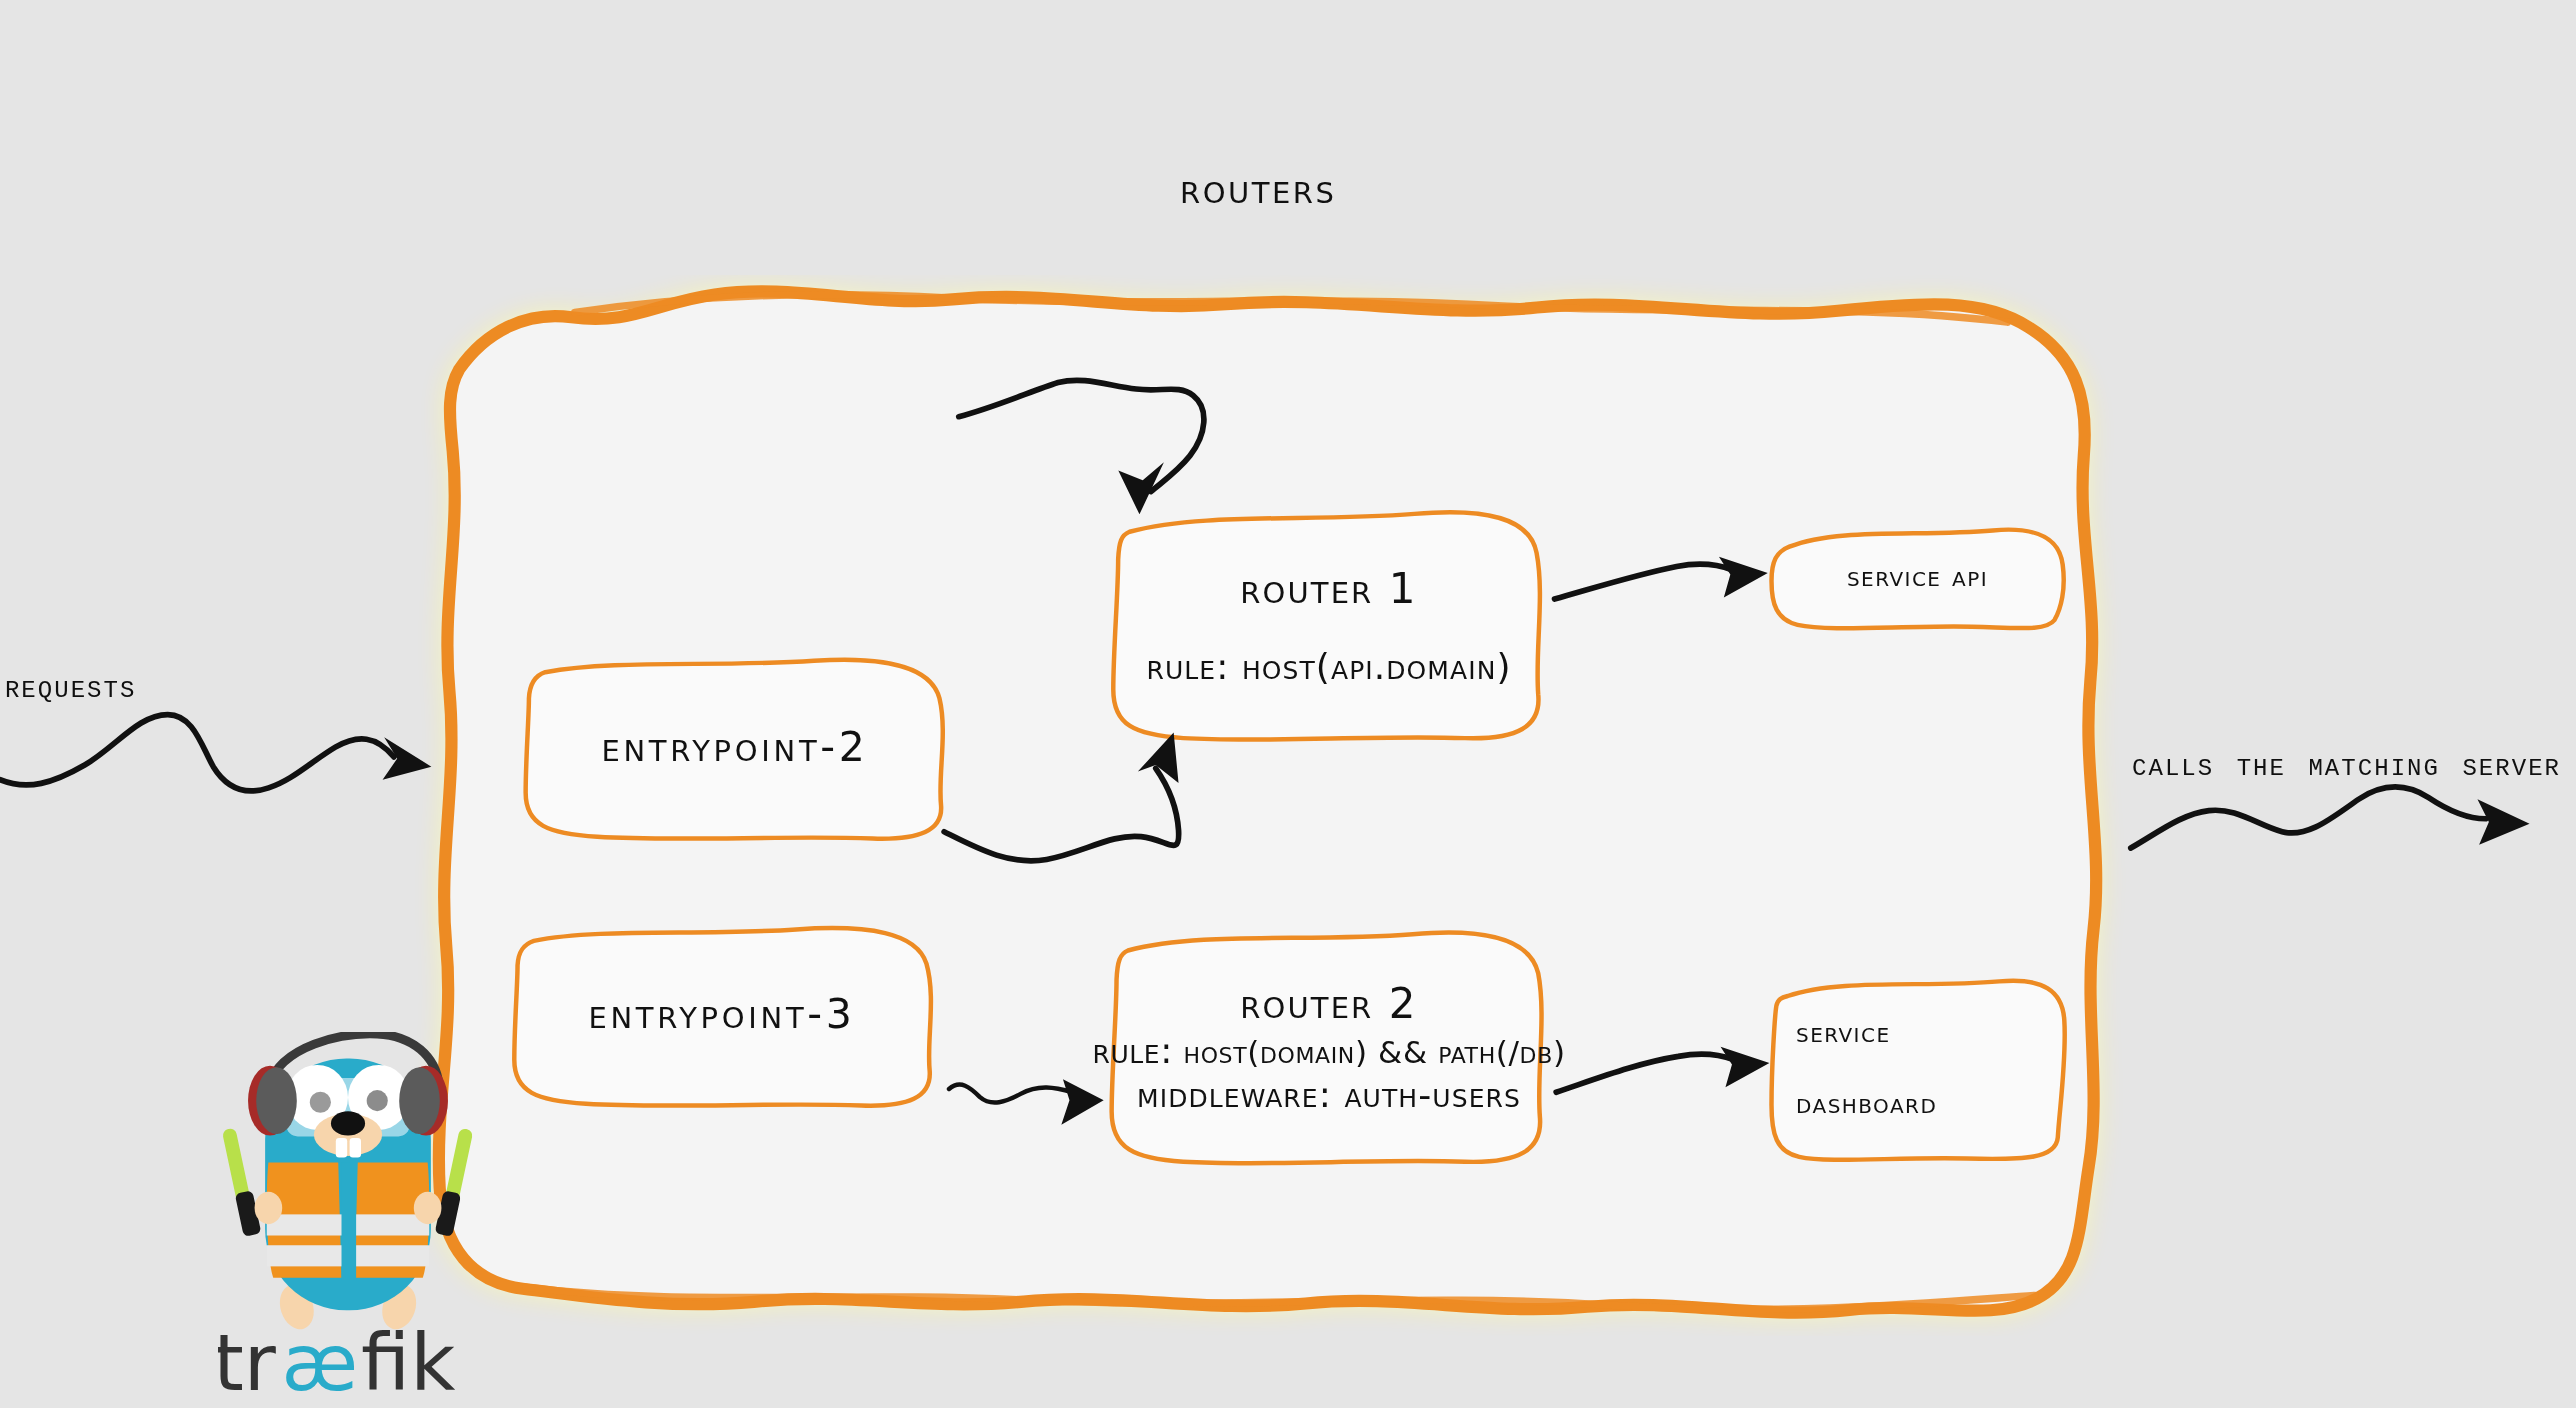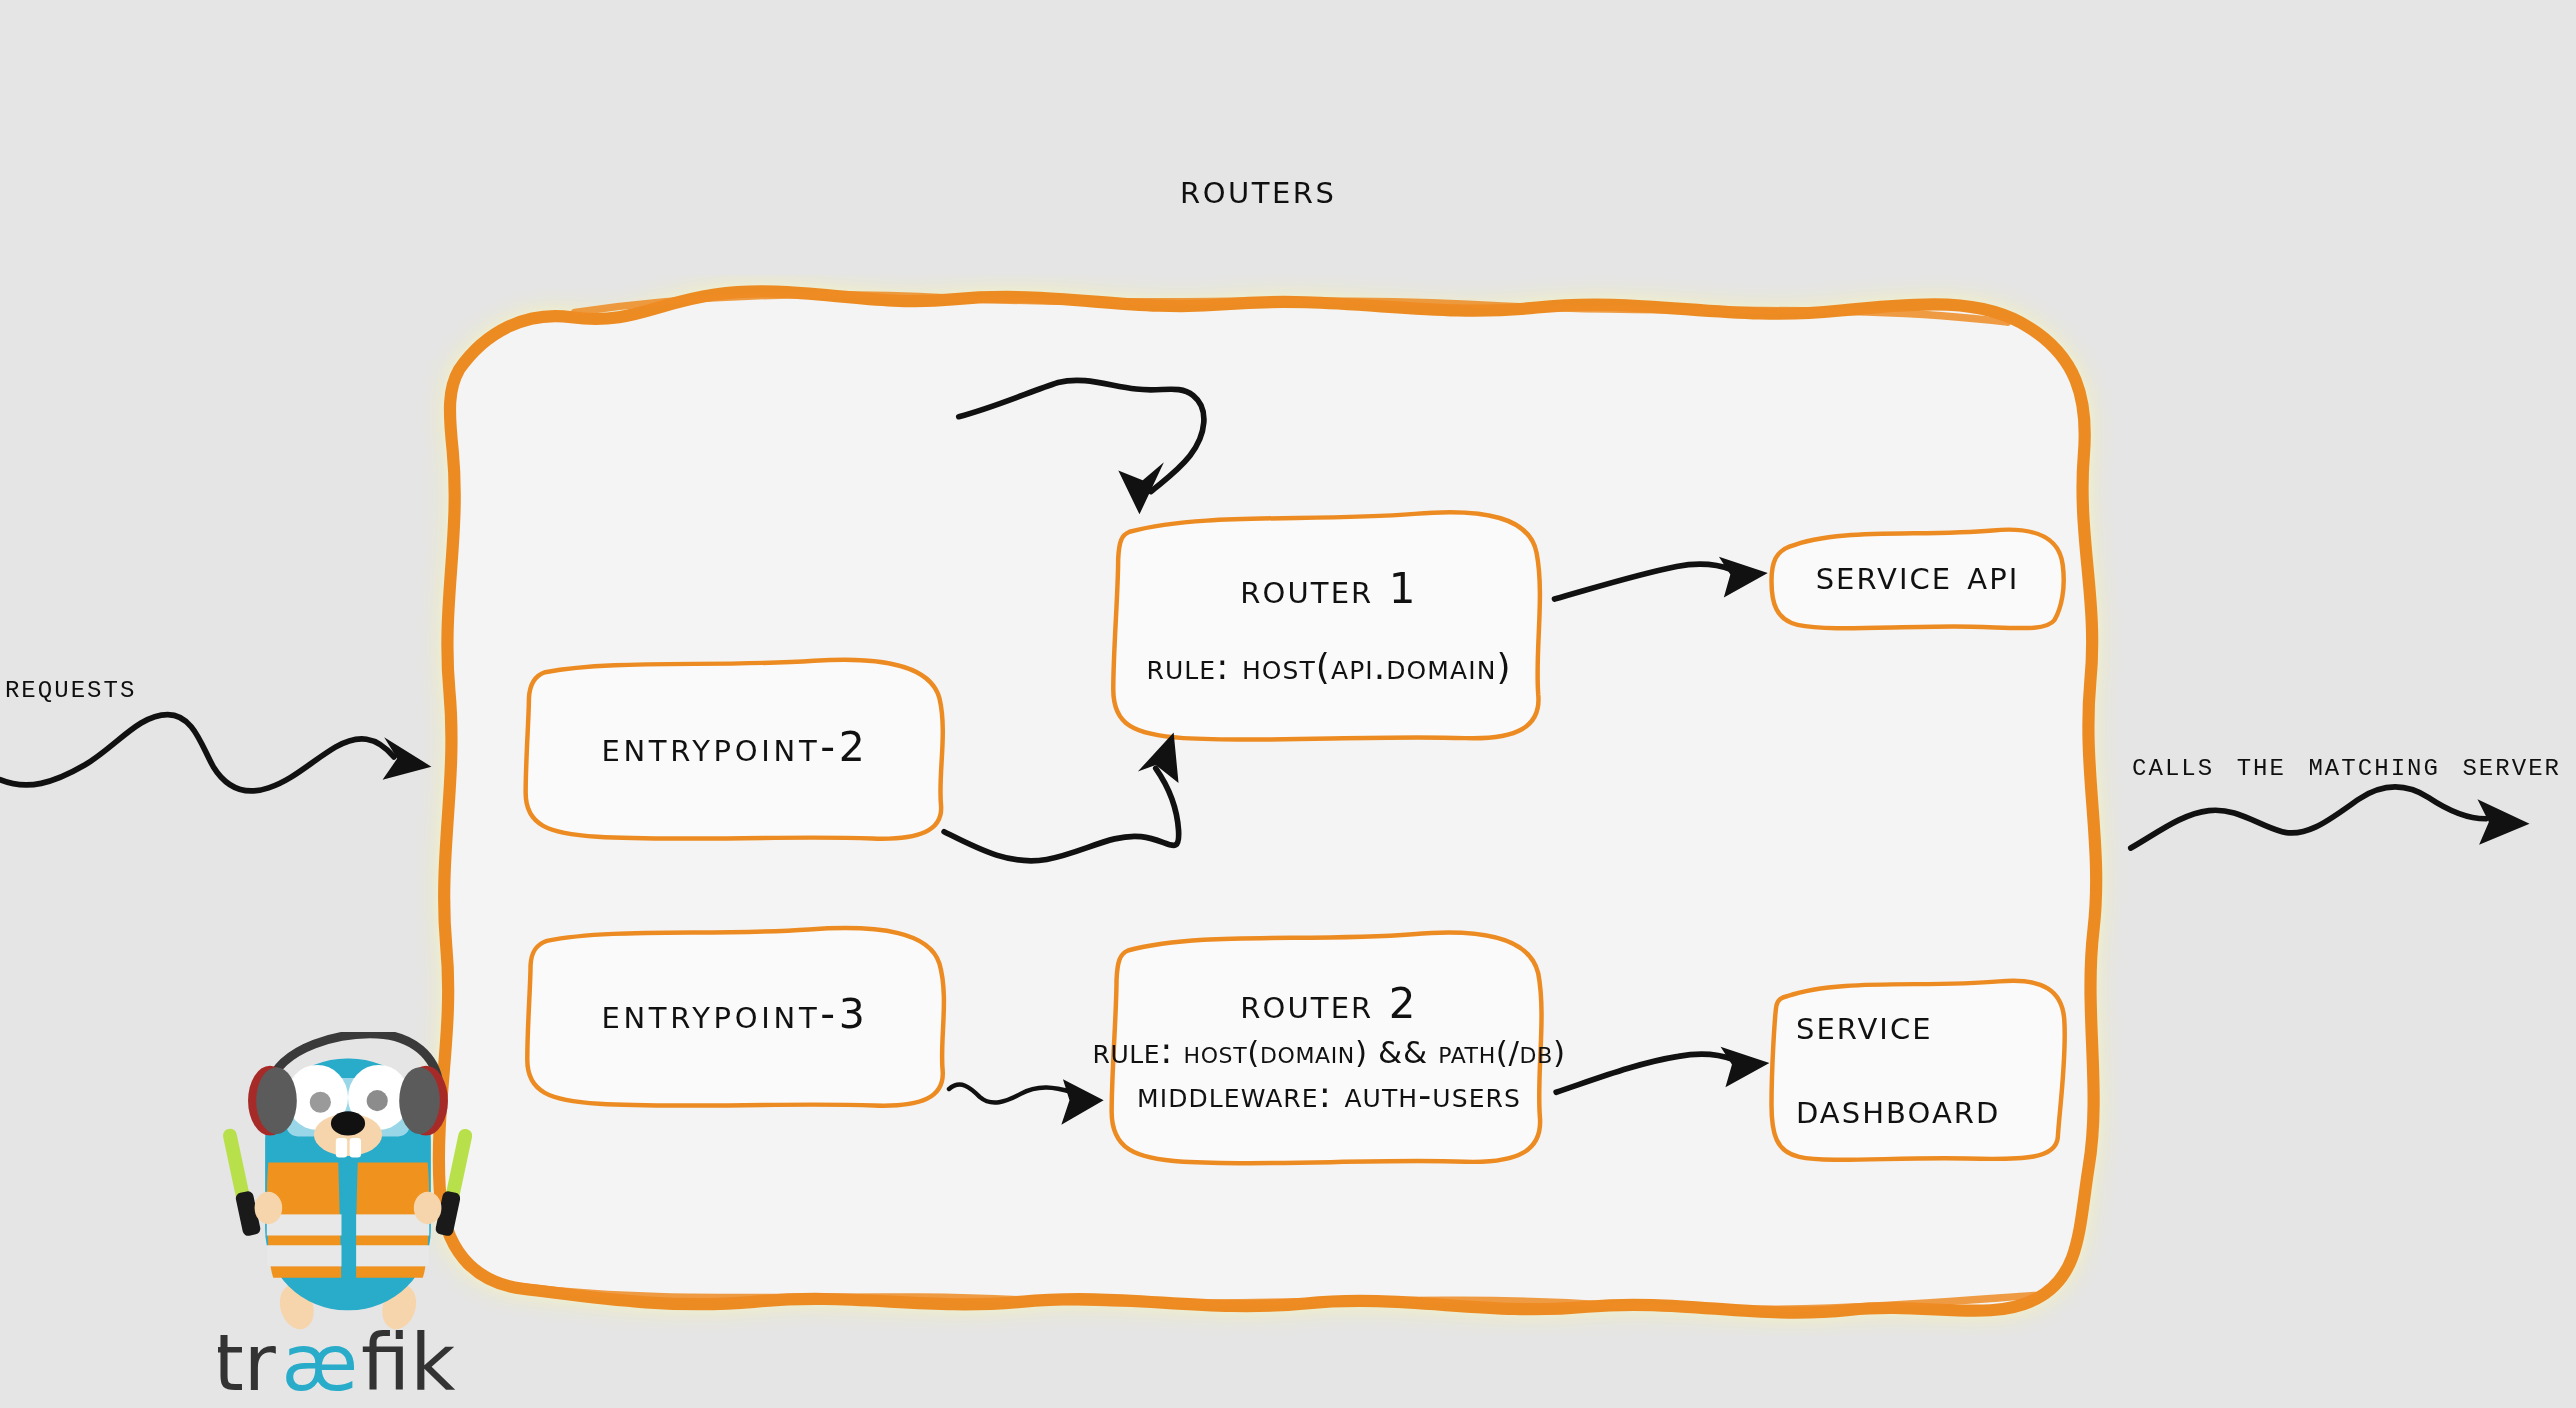--- a/index.html
+++ b/index.html
@@ -75,21 +75,21 @@
   
   .ep-text { font-size: 41px; letter-spacing: 0.09em; }
 
   
   .router-title { font-size: 42px; letter-spacing: 0.05em; }
   .router-rule  { font-size: 36px; letter-spacing: 0.03em; }
   .router-rule-sm { font-size: 31px; letter-spacing: 0.02em; }
   .router-mw   { font-size: 36px; letter-spacing: 0.03em; }
 
   
-  .svc-text { font-size: 41px; letter-spacing: 0.05em; }
+  .svc-text { font-size: 29px; letter-spacing: 0.05em; }
 
   
   .side-label { font-size: 34px; color: #101010; font-family: Liberation Mono, monospace; }
 
   
   .arrow-layer {
     position: absolute;
     left: 0; top: 0;
     width: 2576px; height: 1408px;
     pointer-events: none;
@@ -173,21 +173,21 @@
       <path d="M 42,26 C 128,10 250,20 372,12 C 460,6 516,20 526,58
                C 536,100 524,152 528,190 C 530,220 502,232 444,230
                C 336,226 206,234 106,228 C 46,224 18,214 18,174
                C 18,132 22,82 22,58 C 23,40 30,30 42,26 Z" fill="#FAFAFA" stroke="#ED8B23" stroke-width="5.5" stroke-linejoin="round" stroke-linecap="round"></path>
     </svg>
     <div class="boxlabel">
       <span class="hand ep-text sc">entrypoint-2</span>
     </div>
   </div>
 
-  <div class="sketchbox" style="left:511px; top:918px; width:448px; height:194px;">
+  <div class="sketchbox" style="left:498px; top:918px; width:448px; height:194px;">
     <svg viewBox="0 0 550 238" preserveAspectRatio="none">
       <path d="M 44,28 C 124,12 248,22 366,14 C 456,8 514,18 526,56
                C 538,98 526,150 530,188 C 532,220 504,232 446,230
                C 338,226 208,234 108,228 C 48,224 20,214 20,174
                C 20,132 24,82 24,58 C 25,40 32,32 44,28 Z" fill="#FAFAFA" stroke="#ED8B23" stroke-width="5.5" stroke-linejoin="round" stroke-linecap="round"></path>
     </svg>
     <div class="boxlabel">
       <span class="hand ep-text sc">entrypoint-3</span>
     </div>
   </div>

